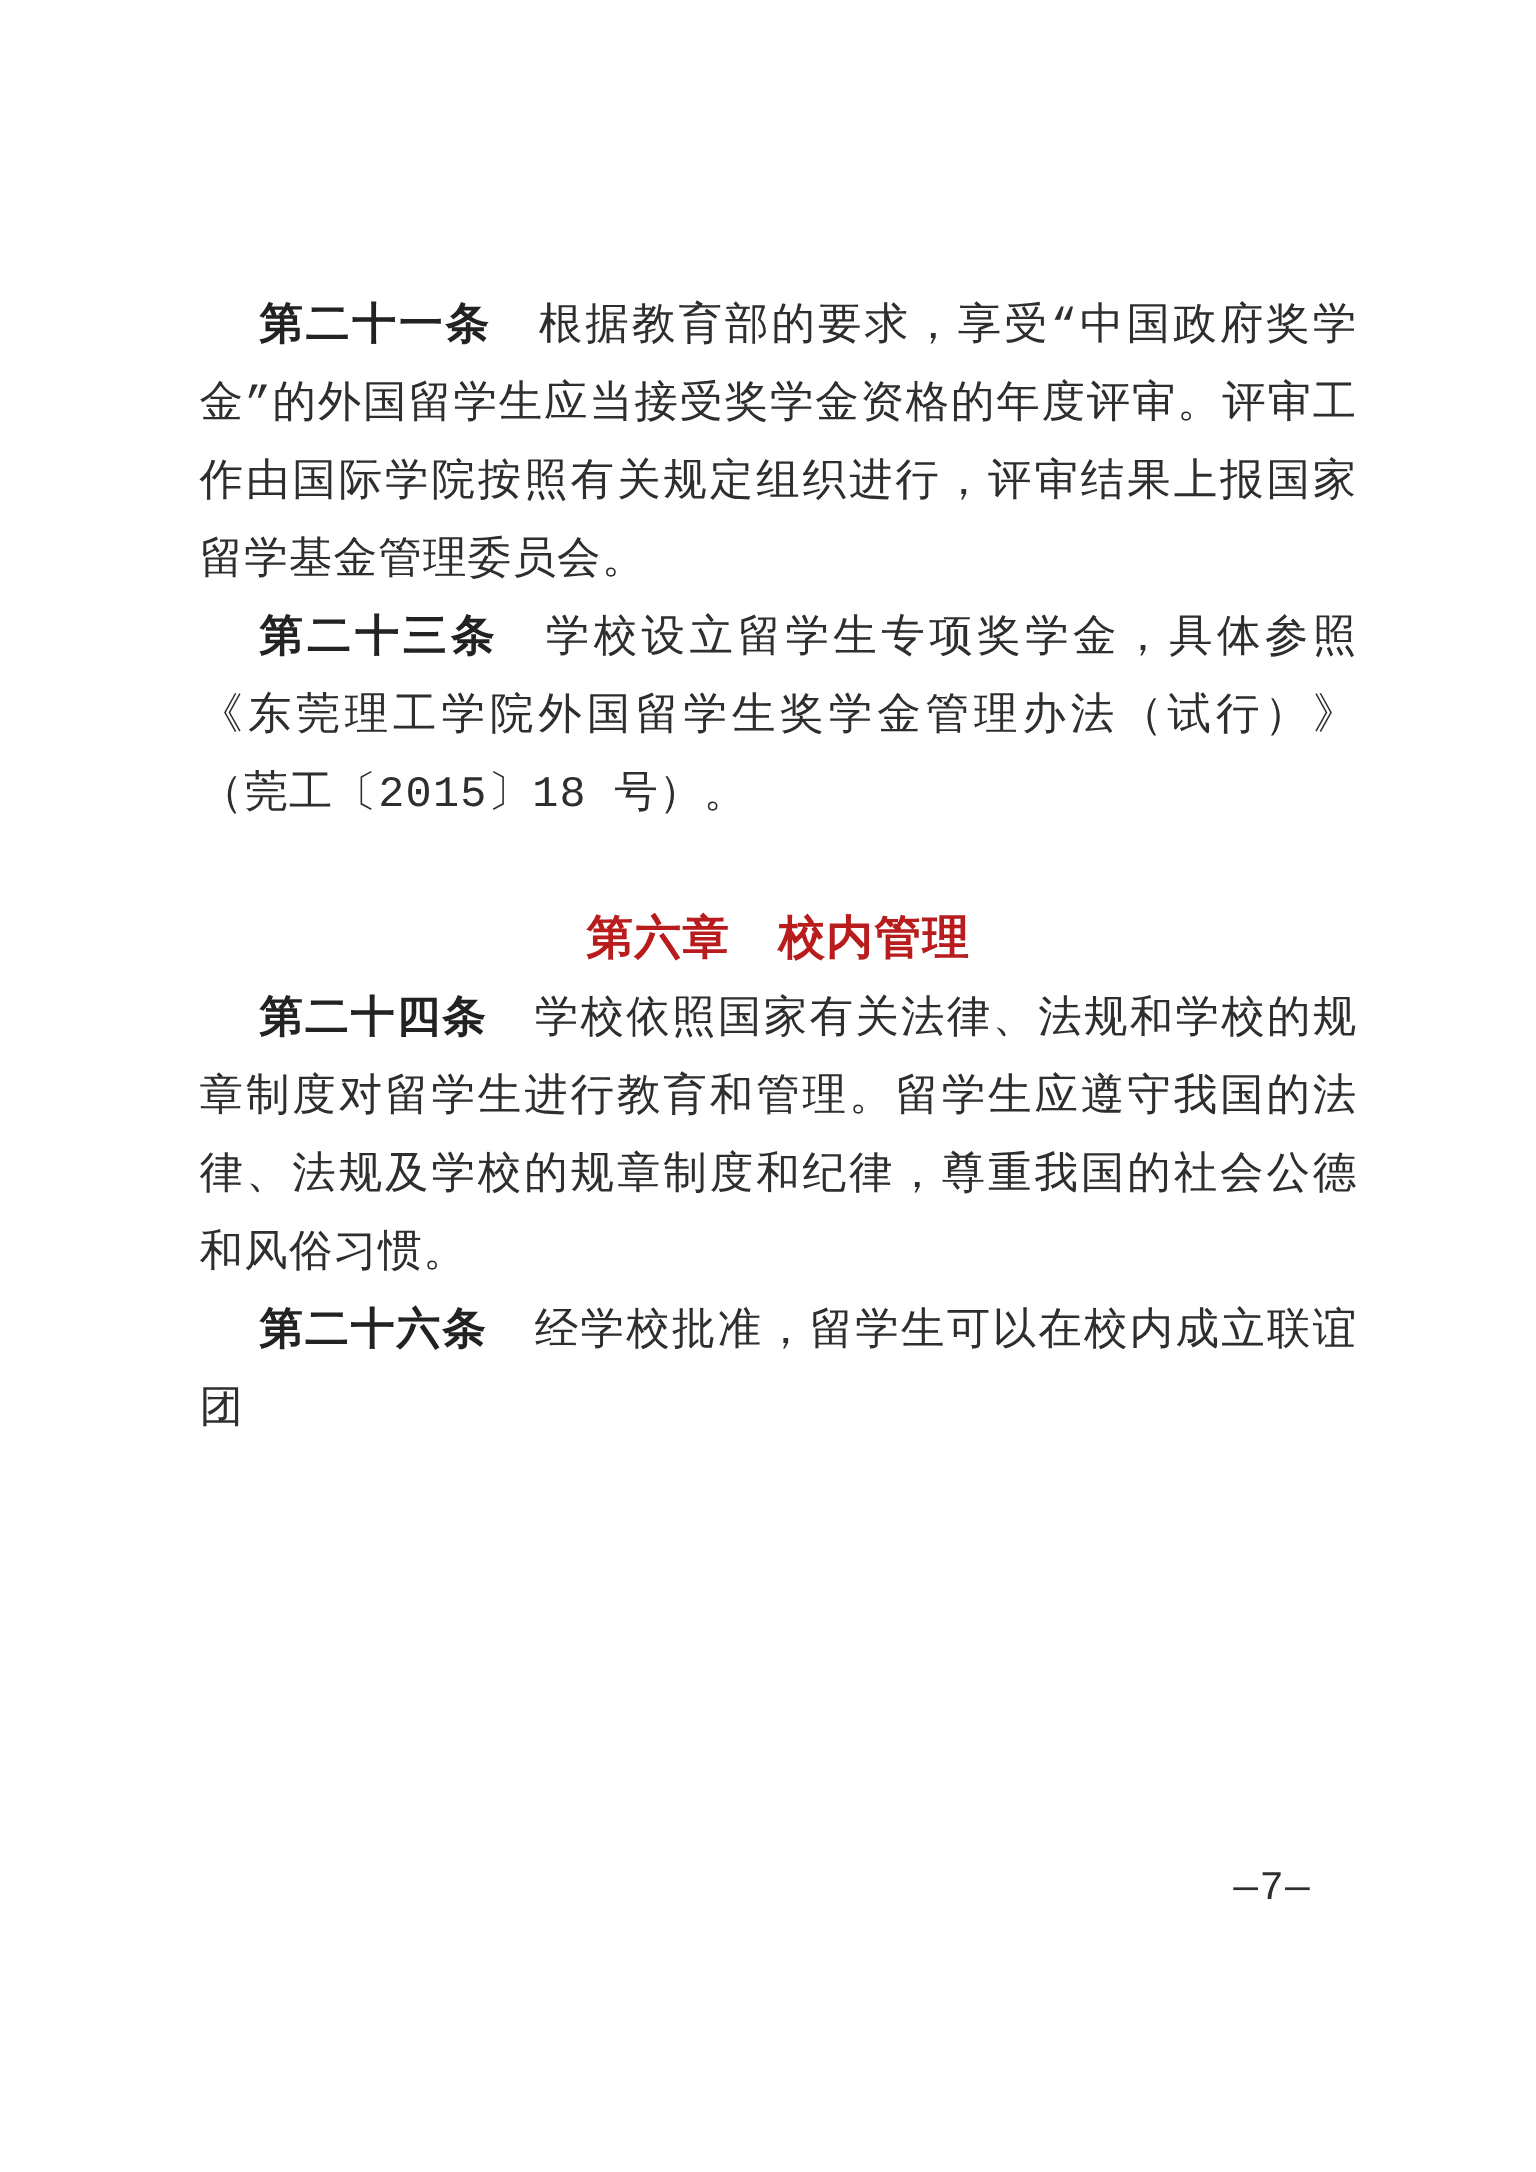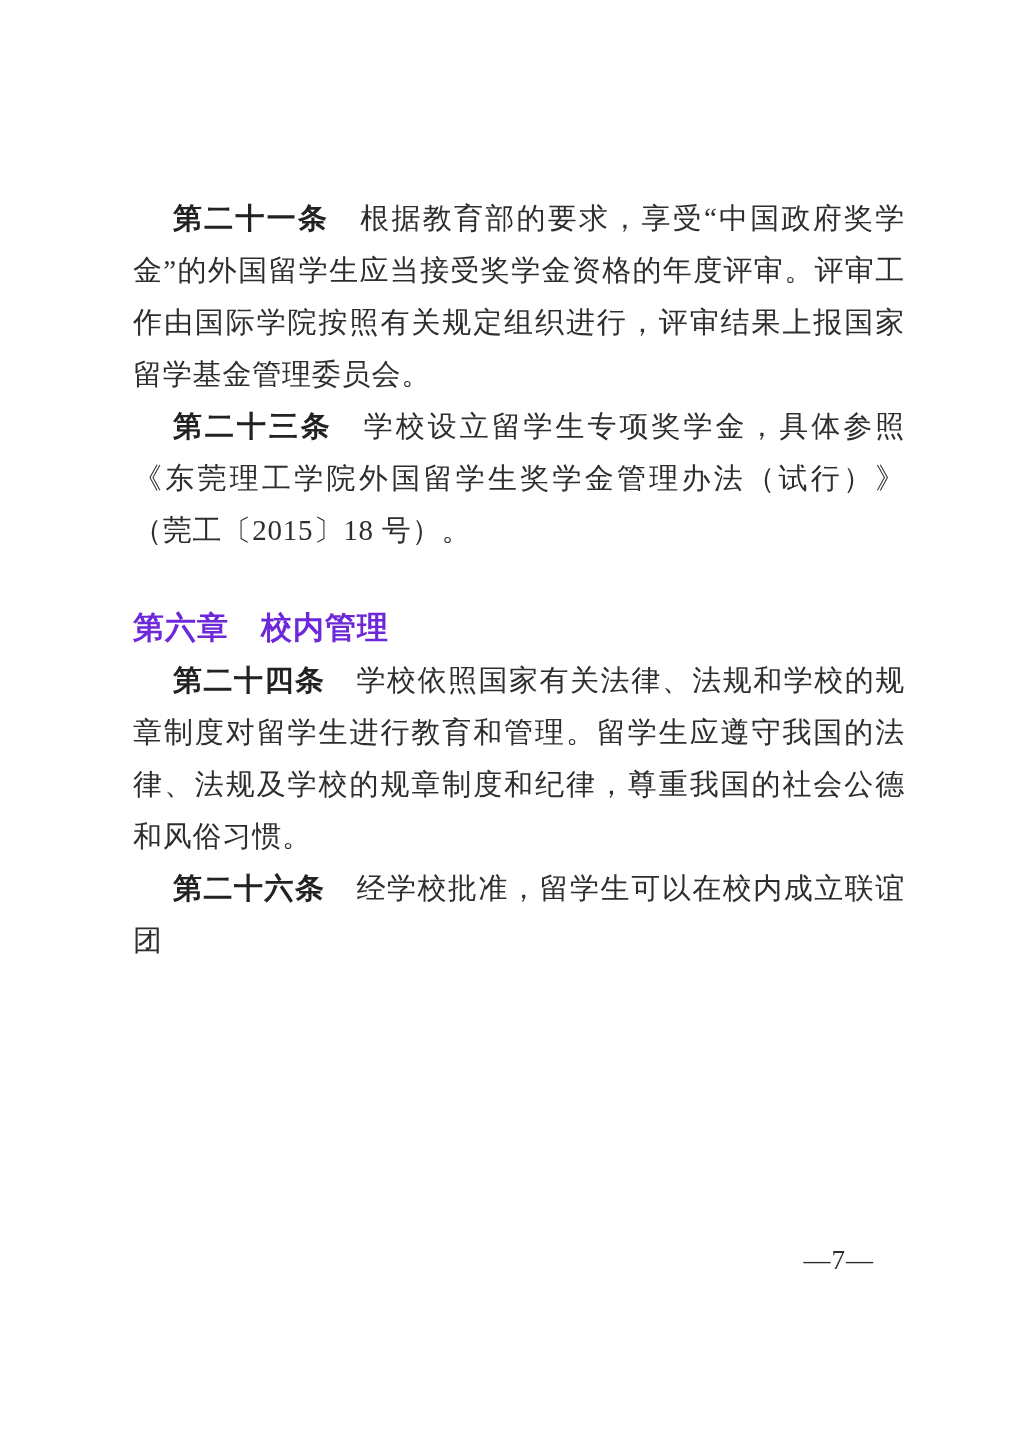--- a/index.html
+++ b/index.html
@@ -6,21 +6,21 @@
     margin: 0;
     padding: 0;
     background: #ffffff;
   }
   .page {
     position: relative;
     width: 1024px;
     height: 1440px;
     background: #ffffff;
     overflow: hidden;
-    font-family: Liberation Serif, serif;
+    font-family: Liberation Mono, monospace;
     color: #2e2e2e;
   }
   .content {
     position: absolute;
     left: 133px;
     top: 192px;
     width: 772px;
   }
   p.art {
     margin: 0;
@@ -34,23 +34,23 @@
   .art-num {
     font-weight: 700;
     margin-right: 31px;
     color: #222222;
   }
   h2.chapter {
     margin: 46px 0 0 0;
     font-size: 31px;
     line-height: 52px;
     font-weight: 700;
-    text-align: left;
+    text-align: center;
     letter-spacing: 1px;
-    color: #6d28d9;
+    color: #b91c1c;
   }
   .page-num {
     position: absolute;
     top: 1244px;
     right: 150px;
     font-size: 27px;
     line-height: 32px;
     letter-spacing: 1px;
     color: #2e2e2e;
   }

